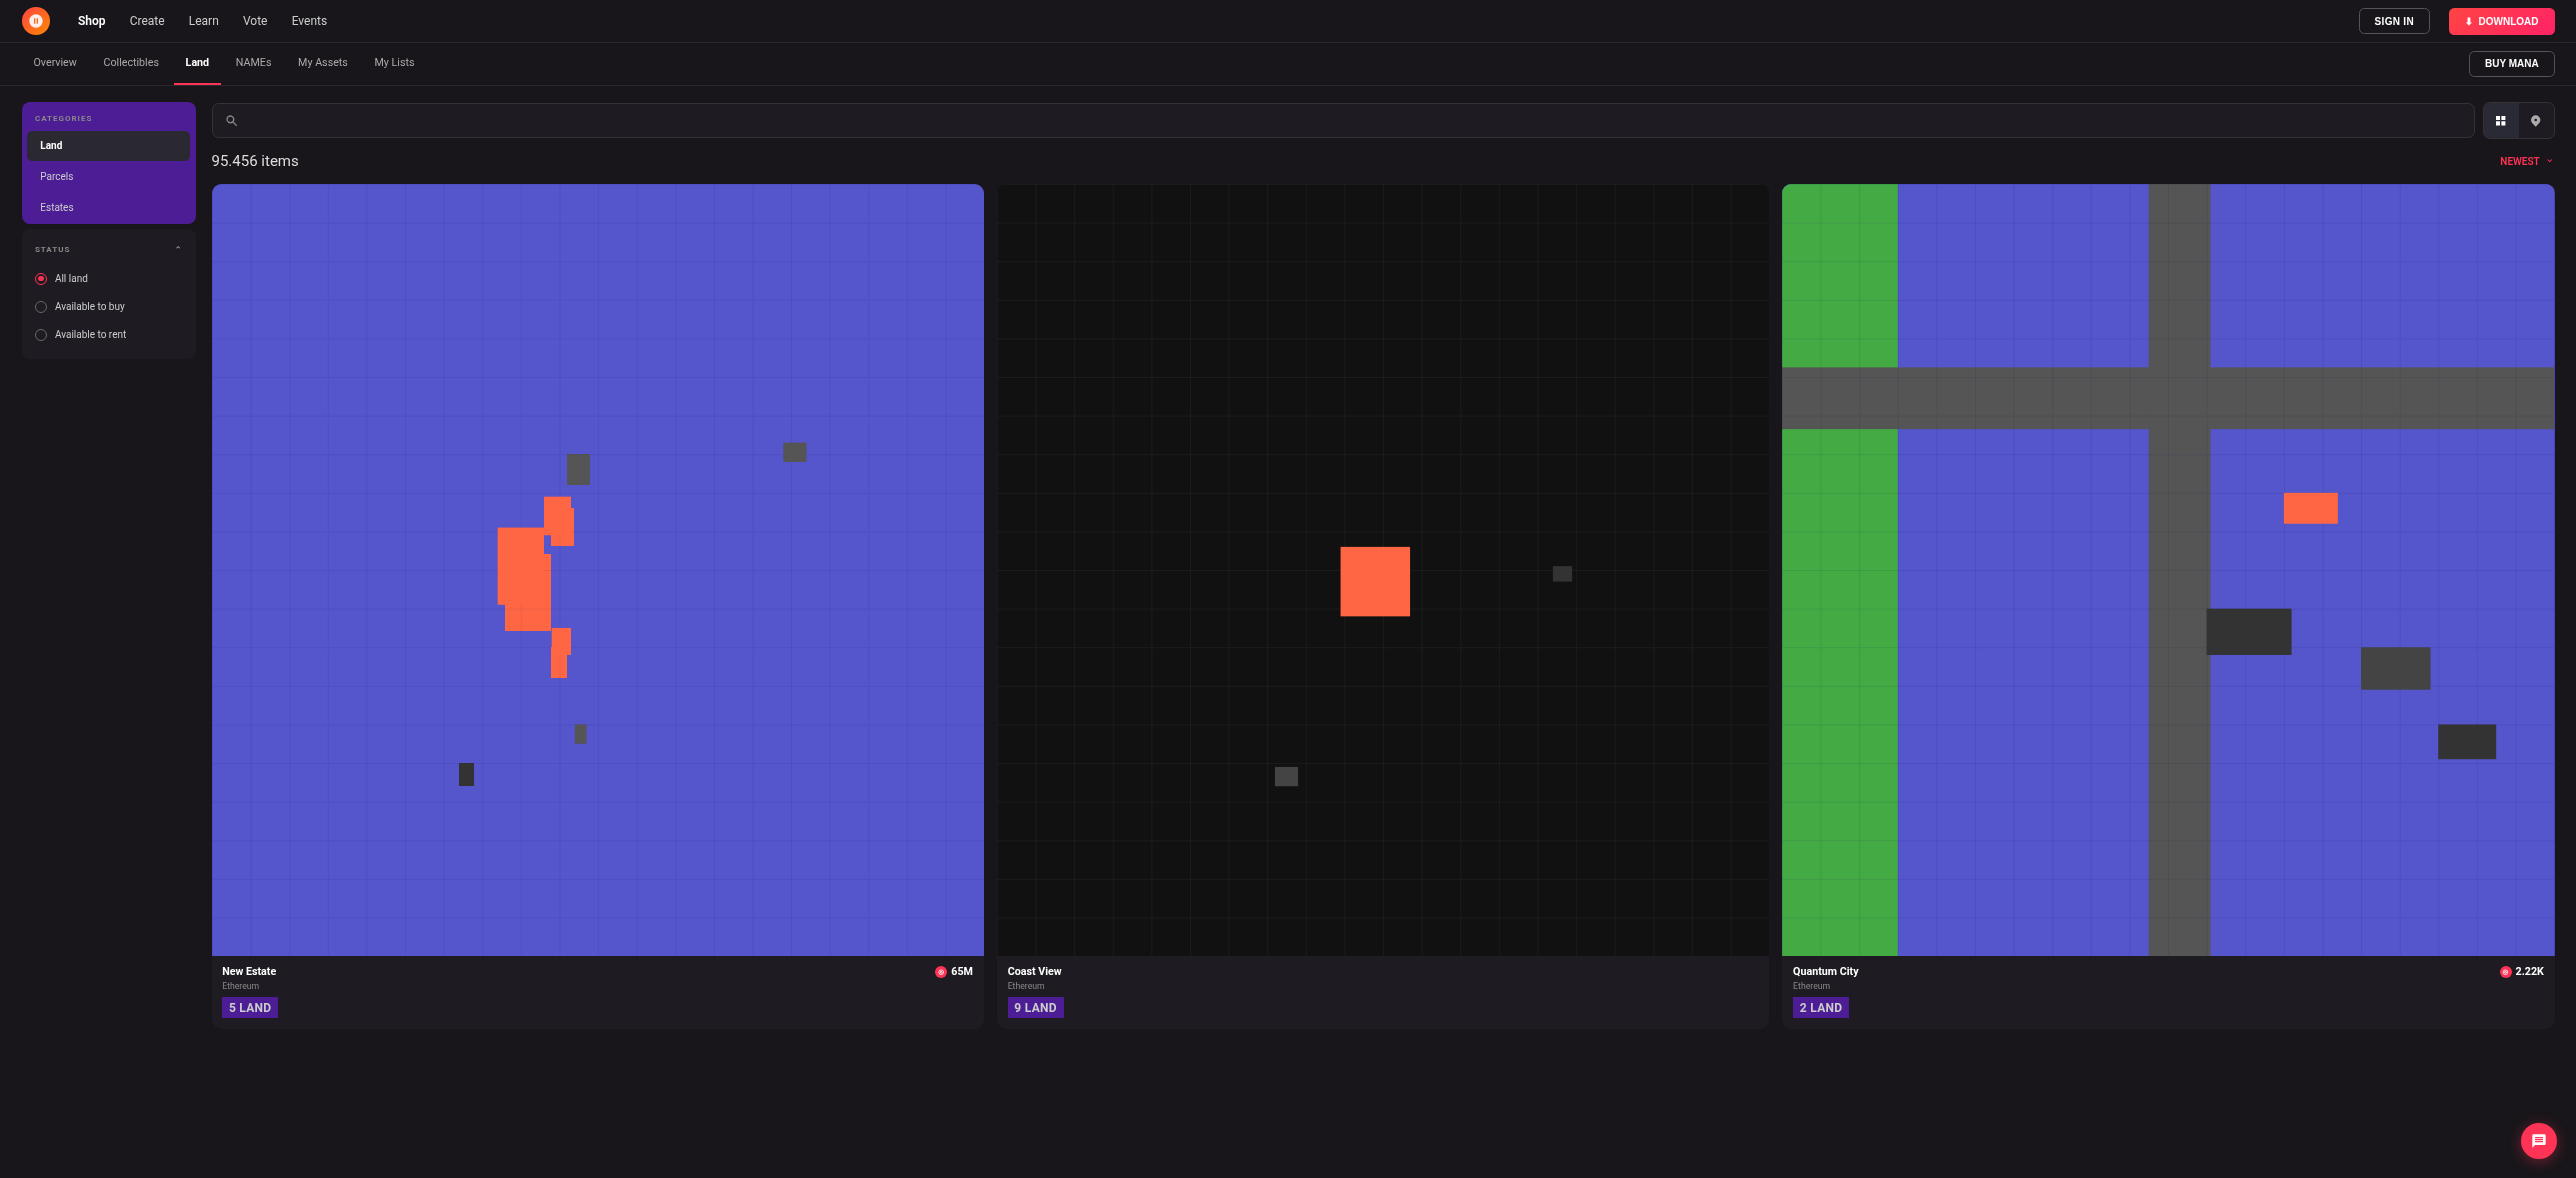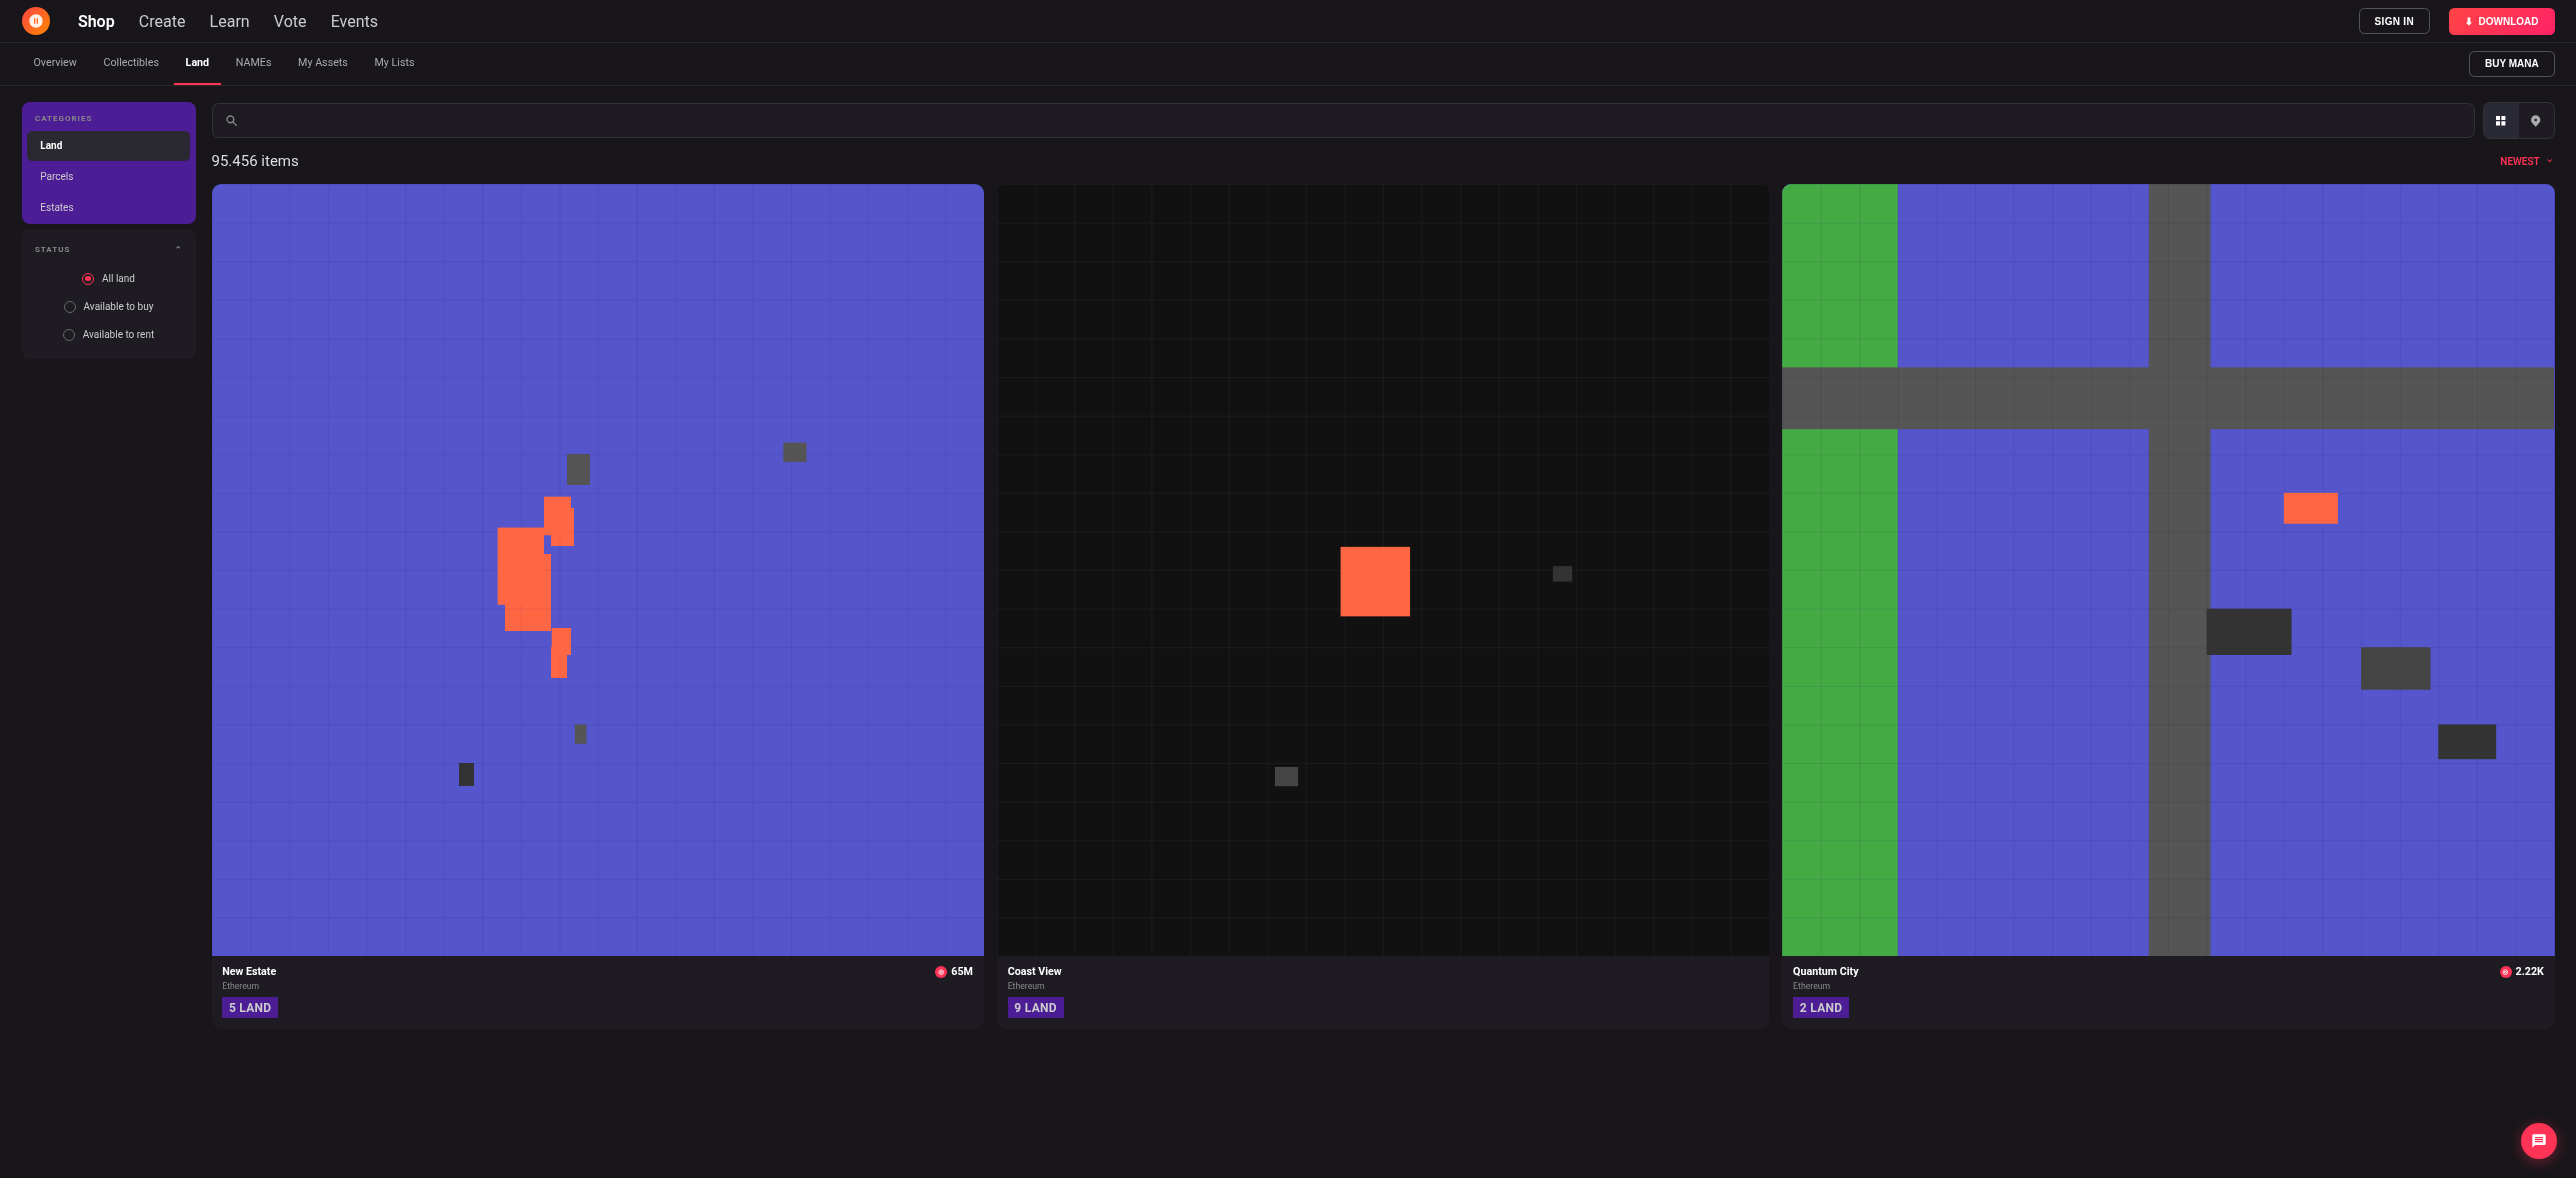--- a/index.html
+++ b/index.html
@@ -37,21 +37,21 @@
     .navbar-logo svg { width: 16px; height: 16px; }
     .navbar-nav {
       display: flex;
       align-items: center;
       gap: 5.4px;
       flex: 1;
     }
     .navbar-nav a {
       color: #ccc;
       text-decoration: none;
-      font-size: 16px;
+      font-size: 12px;
       padding: 5.4px 9.4px;
       border-radius: 4px;
       transition: color 0.2s;
     }
     .navbar-nav a.active { color: #fff; font-weight: 600; }
     .navbar-actions {
       display: flex;
       align-items: center;
       gap: 19px;
     }
@@ -191,21 +191,20 @@
       padding: 0 13.4px;
     }
     .radio-item {
       display: flex;
       align-items: center;
       gap: 8px;
       padding: 8px 0;
       cursor: pointer;
       font-size: 10px;
       color: #ccc;
-      justify-content: center;
     }
     .radio-circle {
       width: 12px;
       height: 12px;
       border-radius: 50%;
       border: 1.3px solid #666;
       display: flex;
       align-items: center;
       justify-content: center;
       flex-shrink: 0;

